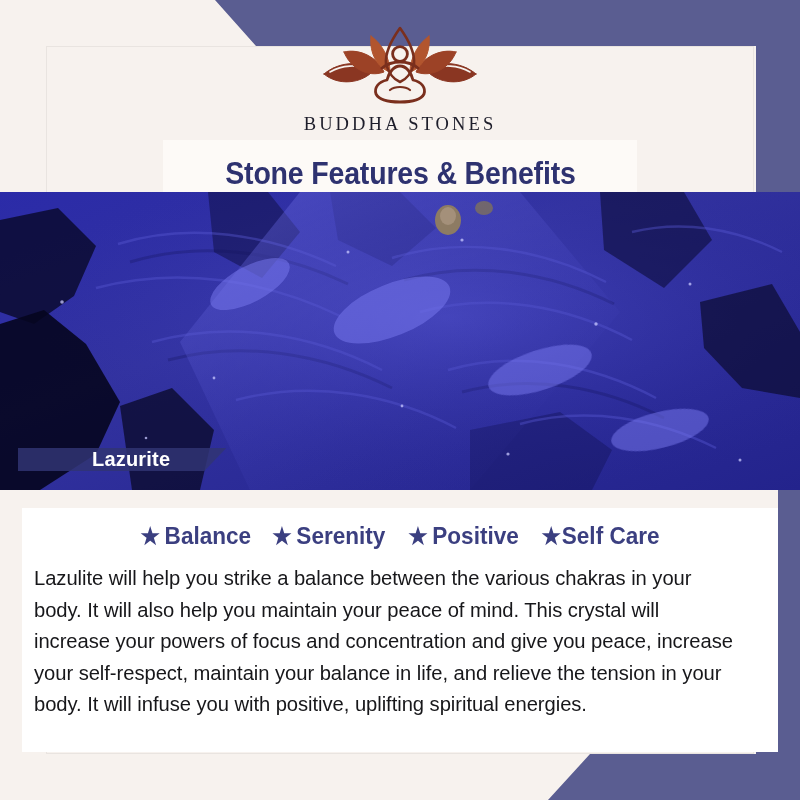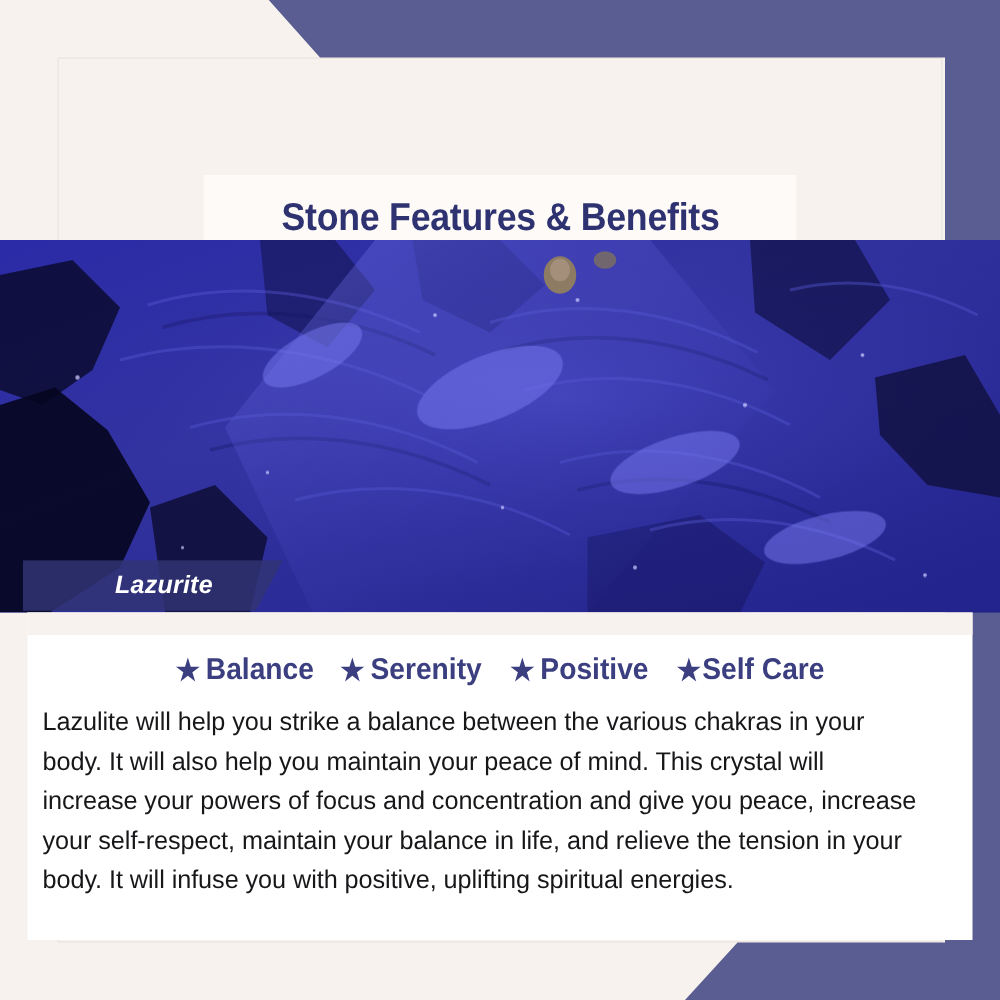--- a/index.html
+++ b/index.html
@@ -86,27 +86,26 @@
     left:0; top:192px; width:800px; height:298px;
     overflow:hidden;
     background:#1d1f7a;
   }
   .stone-band svg { display:block; width:800px; height:298px; }
 
   
   .stone-label {
     position:absolute;
     left:18px; top:448px;
-    height:41px;
+    height:23px;
     padding:0 56px 0 74px;
     display:flex; align-items:center;
     background:rgba(49,53,114,0.84);
     clip-path: polygon(0 0, 100% 0, calc(100% - 22px) 100%, 0 100%);
     z-index:7;
-    font-style:italic;
   }
   .stone-label .label-text {
     font-size:20px;
     font-weight:bold;
     color:#ffffff;
     letter-spacing:0.2px;
     white-space:nowrap;
   }
 
   
@@ -163,20 +162,54 @@
   }
 </style>
 </head>
 <body>
 
 <div id="poster">
 
   <div class="page-cream"></div>
   <div class="inset-rule"></div>
 
+  <div class="header">
+    <span class="logo-mark">
+      <svg viewBox="0 0 168 86" xmlns="http://www.w3.org/2000/svg" aria-hidden="true">
+        <g fill="none" stroke-linecap="round" stroke-linejoin="round">
+
+          <path d="M8 52 C22 40 44 38 58 48 C46 62 22 64 8 52 Z" fill="#8a3622" stroke="#8a3622" stroke-width="1"></path>
+          <path d="M14 50 C26 43 42 42 52 48" stroke="#f7f2ee" stroke-width="1.6" fill="none"></path>
+
+          <path d="M160 52 C146 40 124 38 110 48 C122 62 146 64 160 52 Z" fill="#8a3622" stroke="#8a3622" stroke-width="1"></path>
+          <path d="M154 50 C142 43 126 42 116 48" stroke="#f7f2ee" stroke-width="1.6" fill="none"></path>
+
+          <path d="M28 30 C44 26 62 36 68 50 C52 56 34 46 28 30 Z" fill="#9c4226" stroke="#9c4226" stroke-width="1"></path>
+
+          <path d="M140 30 C124 26 106 36 100 50 C116 56 134 46 140 30 Z" fill="#9c4226" stroke="#9c4226" stroke-width="1"></path>
+
+          <path d="M55 14 C66 22 74 36 74 50 C62 46 53 32 55 14 Z" fill="#b2552e" stroke="#b2552e" stroke-width="1"></path>
+
+          <path d="M113 14 C102 22 94 36 94 50 C106 46 115 32 113 14 Z" fill="#b2552e" stroke="#b2552e" stroke-width="1"></path>
+
+          <path d="M84 6 C94 20 99 32 98 42 C95 52 89 58 84 60 C79 58 73 52 70 42 C69 32 74 20 84 6 Z" fill="none" stroke="#7a2f1d" stroke-width="2.6"></path>
+
+          <circle cx="84" cy="32" r="7.4" fill="none" stroke="#7a2f1d" stroke-width="2.8"></circle>
+
+          <path d="M66 46 C72 41 78 40 84 40 C90 40 96 41 102 46" fill="none" stroke="#7a2f1d" stroke-width="2.8"></path>
+
+          <path d="M84 44 C78 44 73 50 71 58 C62 60 58 66 60 72 C63 78 74 80 84 80
+                   C94 80 105 78 108 72 C110 66 106 60 97 58 C95 50 90 44 84 44 Z" fill="none" stroke="#7a2f1d" stroke-width="2.8"></path>
+
+          <path d="M74 68 C79 64 89 64 94 68" fill="none" stroke="#7a2f1d" stroke-width="2.2"></path>
+        </g>
+      </svg>
+    </span>
+    <div class="logo-wordmark">BUDDHA STONES</div>
+  </div>
 
   <div class="title-plate">
     <span class="title">Stone Features &amp; Benefits</span>
   </div>
 
   <div class="stone-band">
     <svg viewBox="0 0 800 298" preserveAspectRatio="none" xmlns="http://www.w3.org/2000/svg" aria-hidden="true">
       <defs>
         <linearGradient id="gBase" x1="0" y1="0" x2="1" y2="1">
           <stop offset="0%" stop-color="#2b2bA8"></stop>

